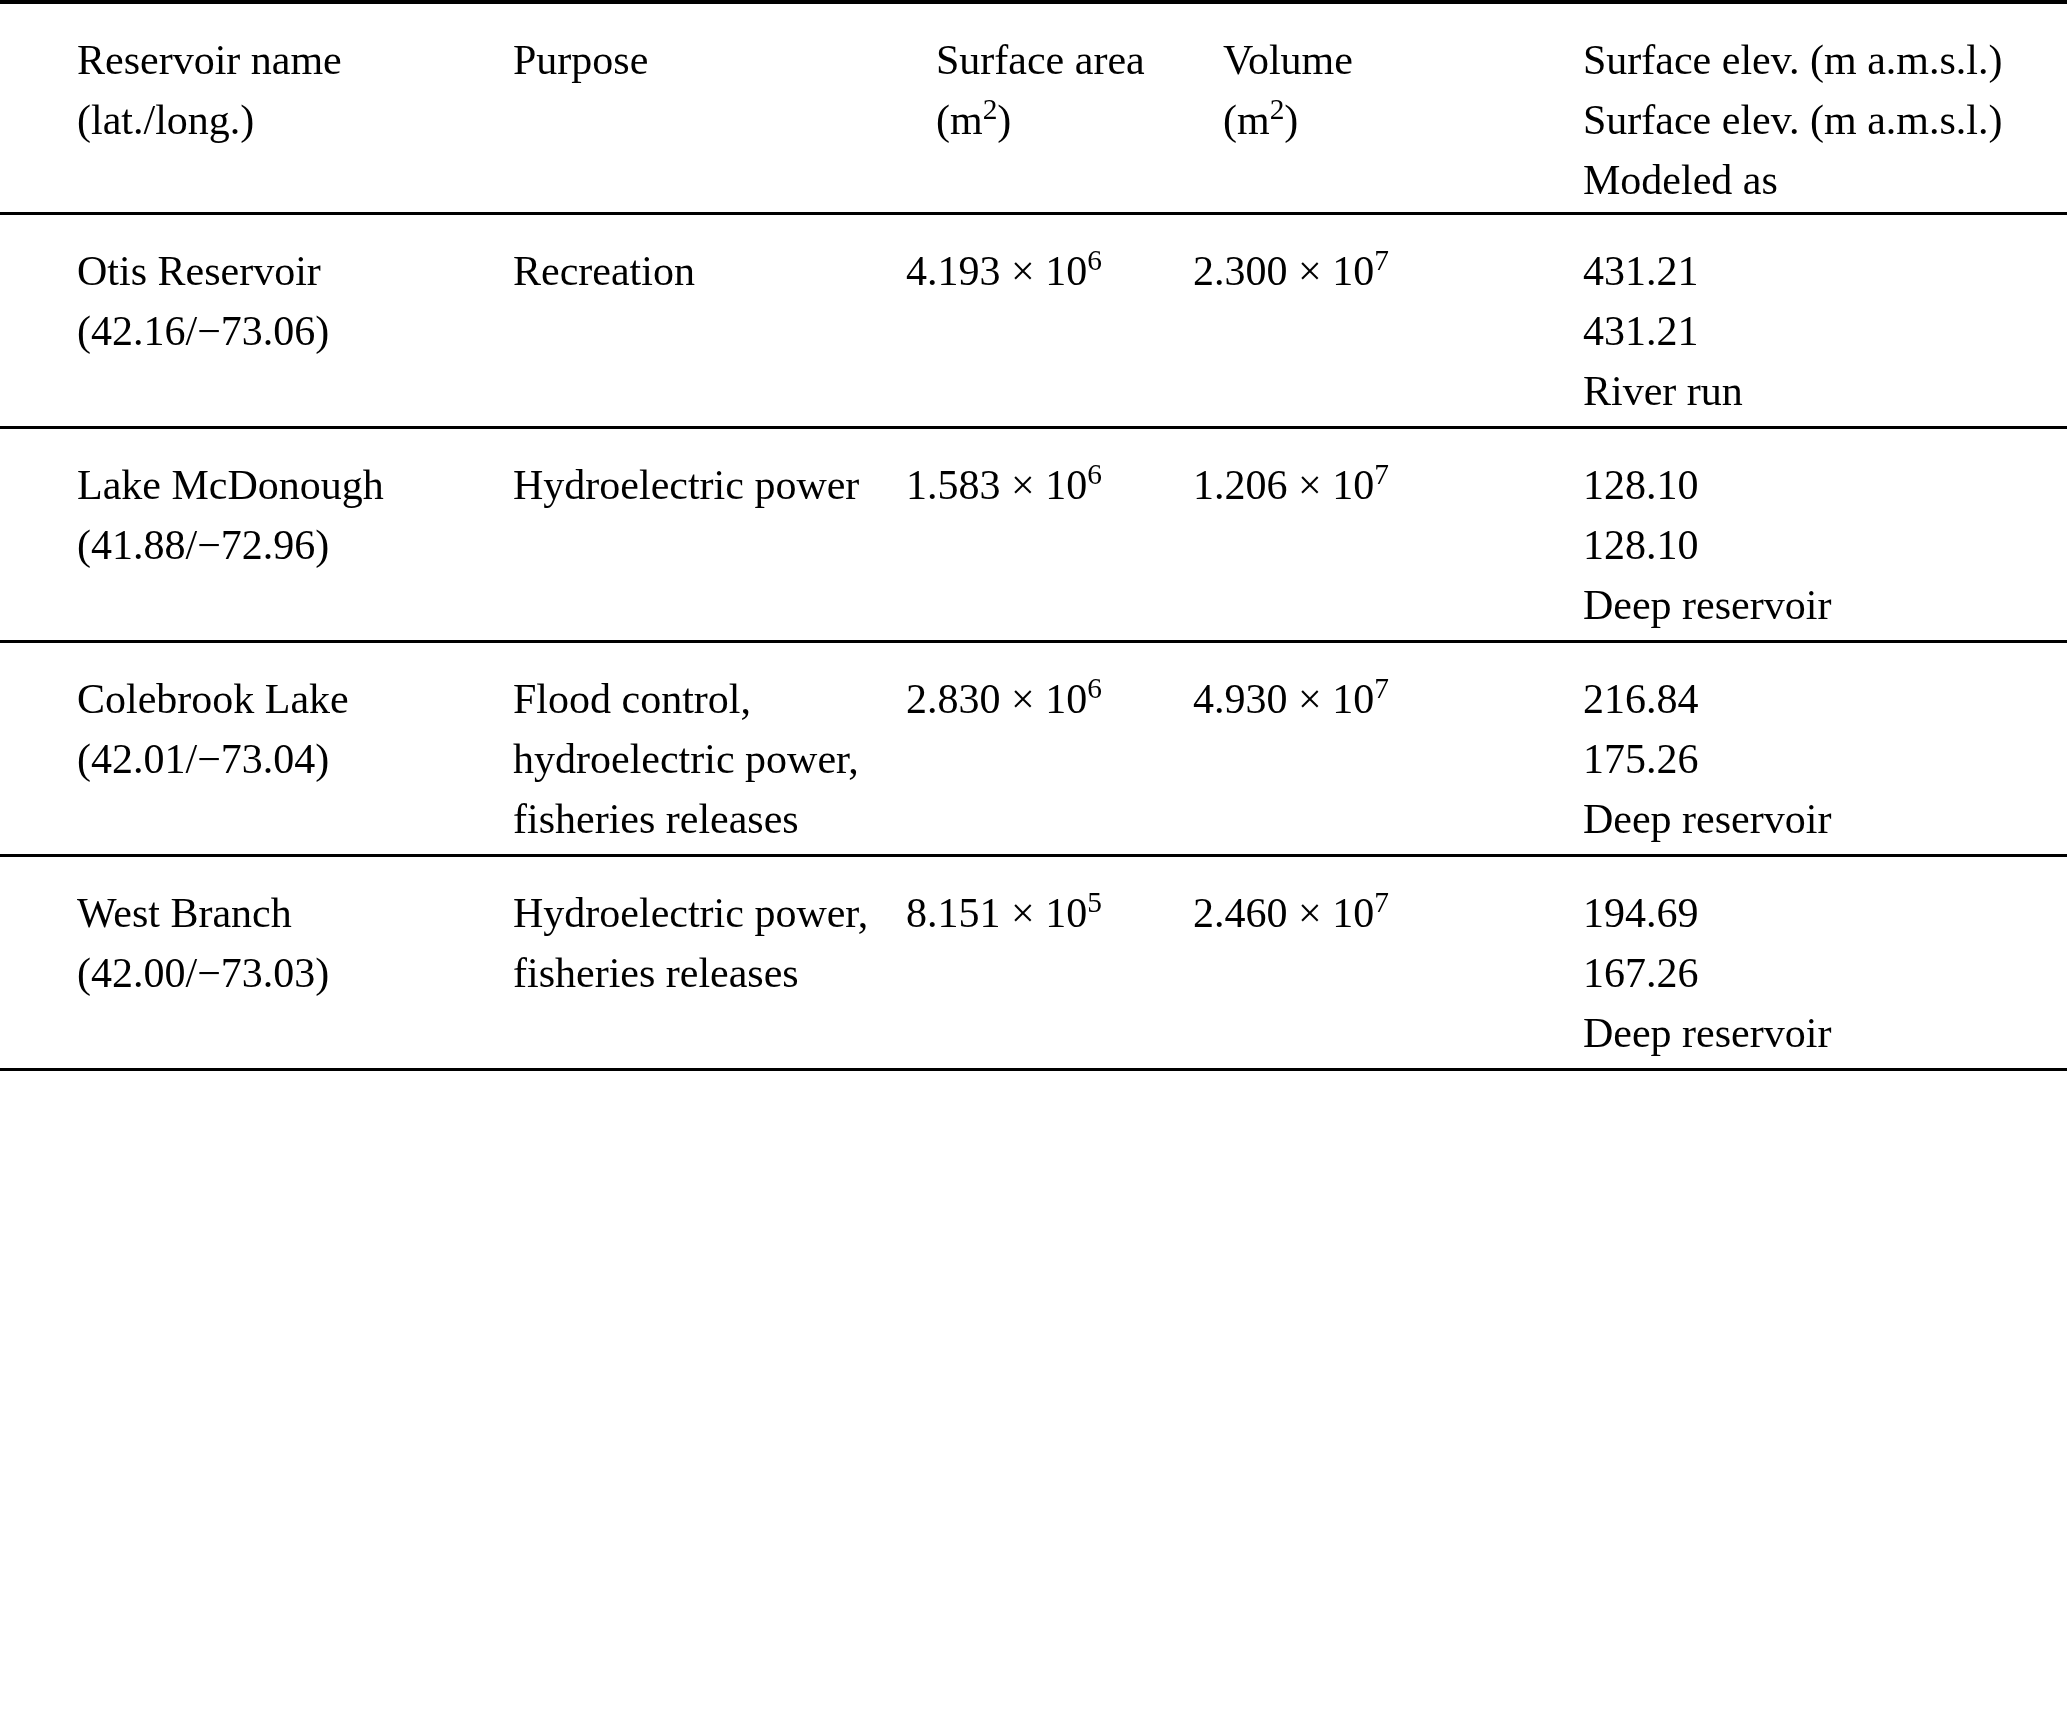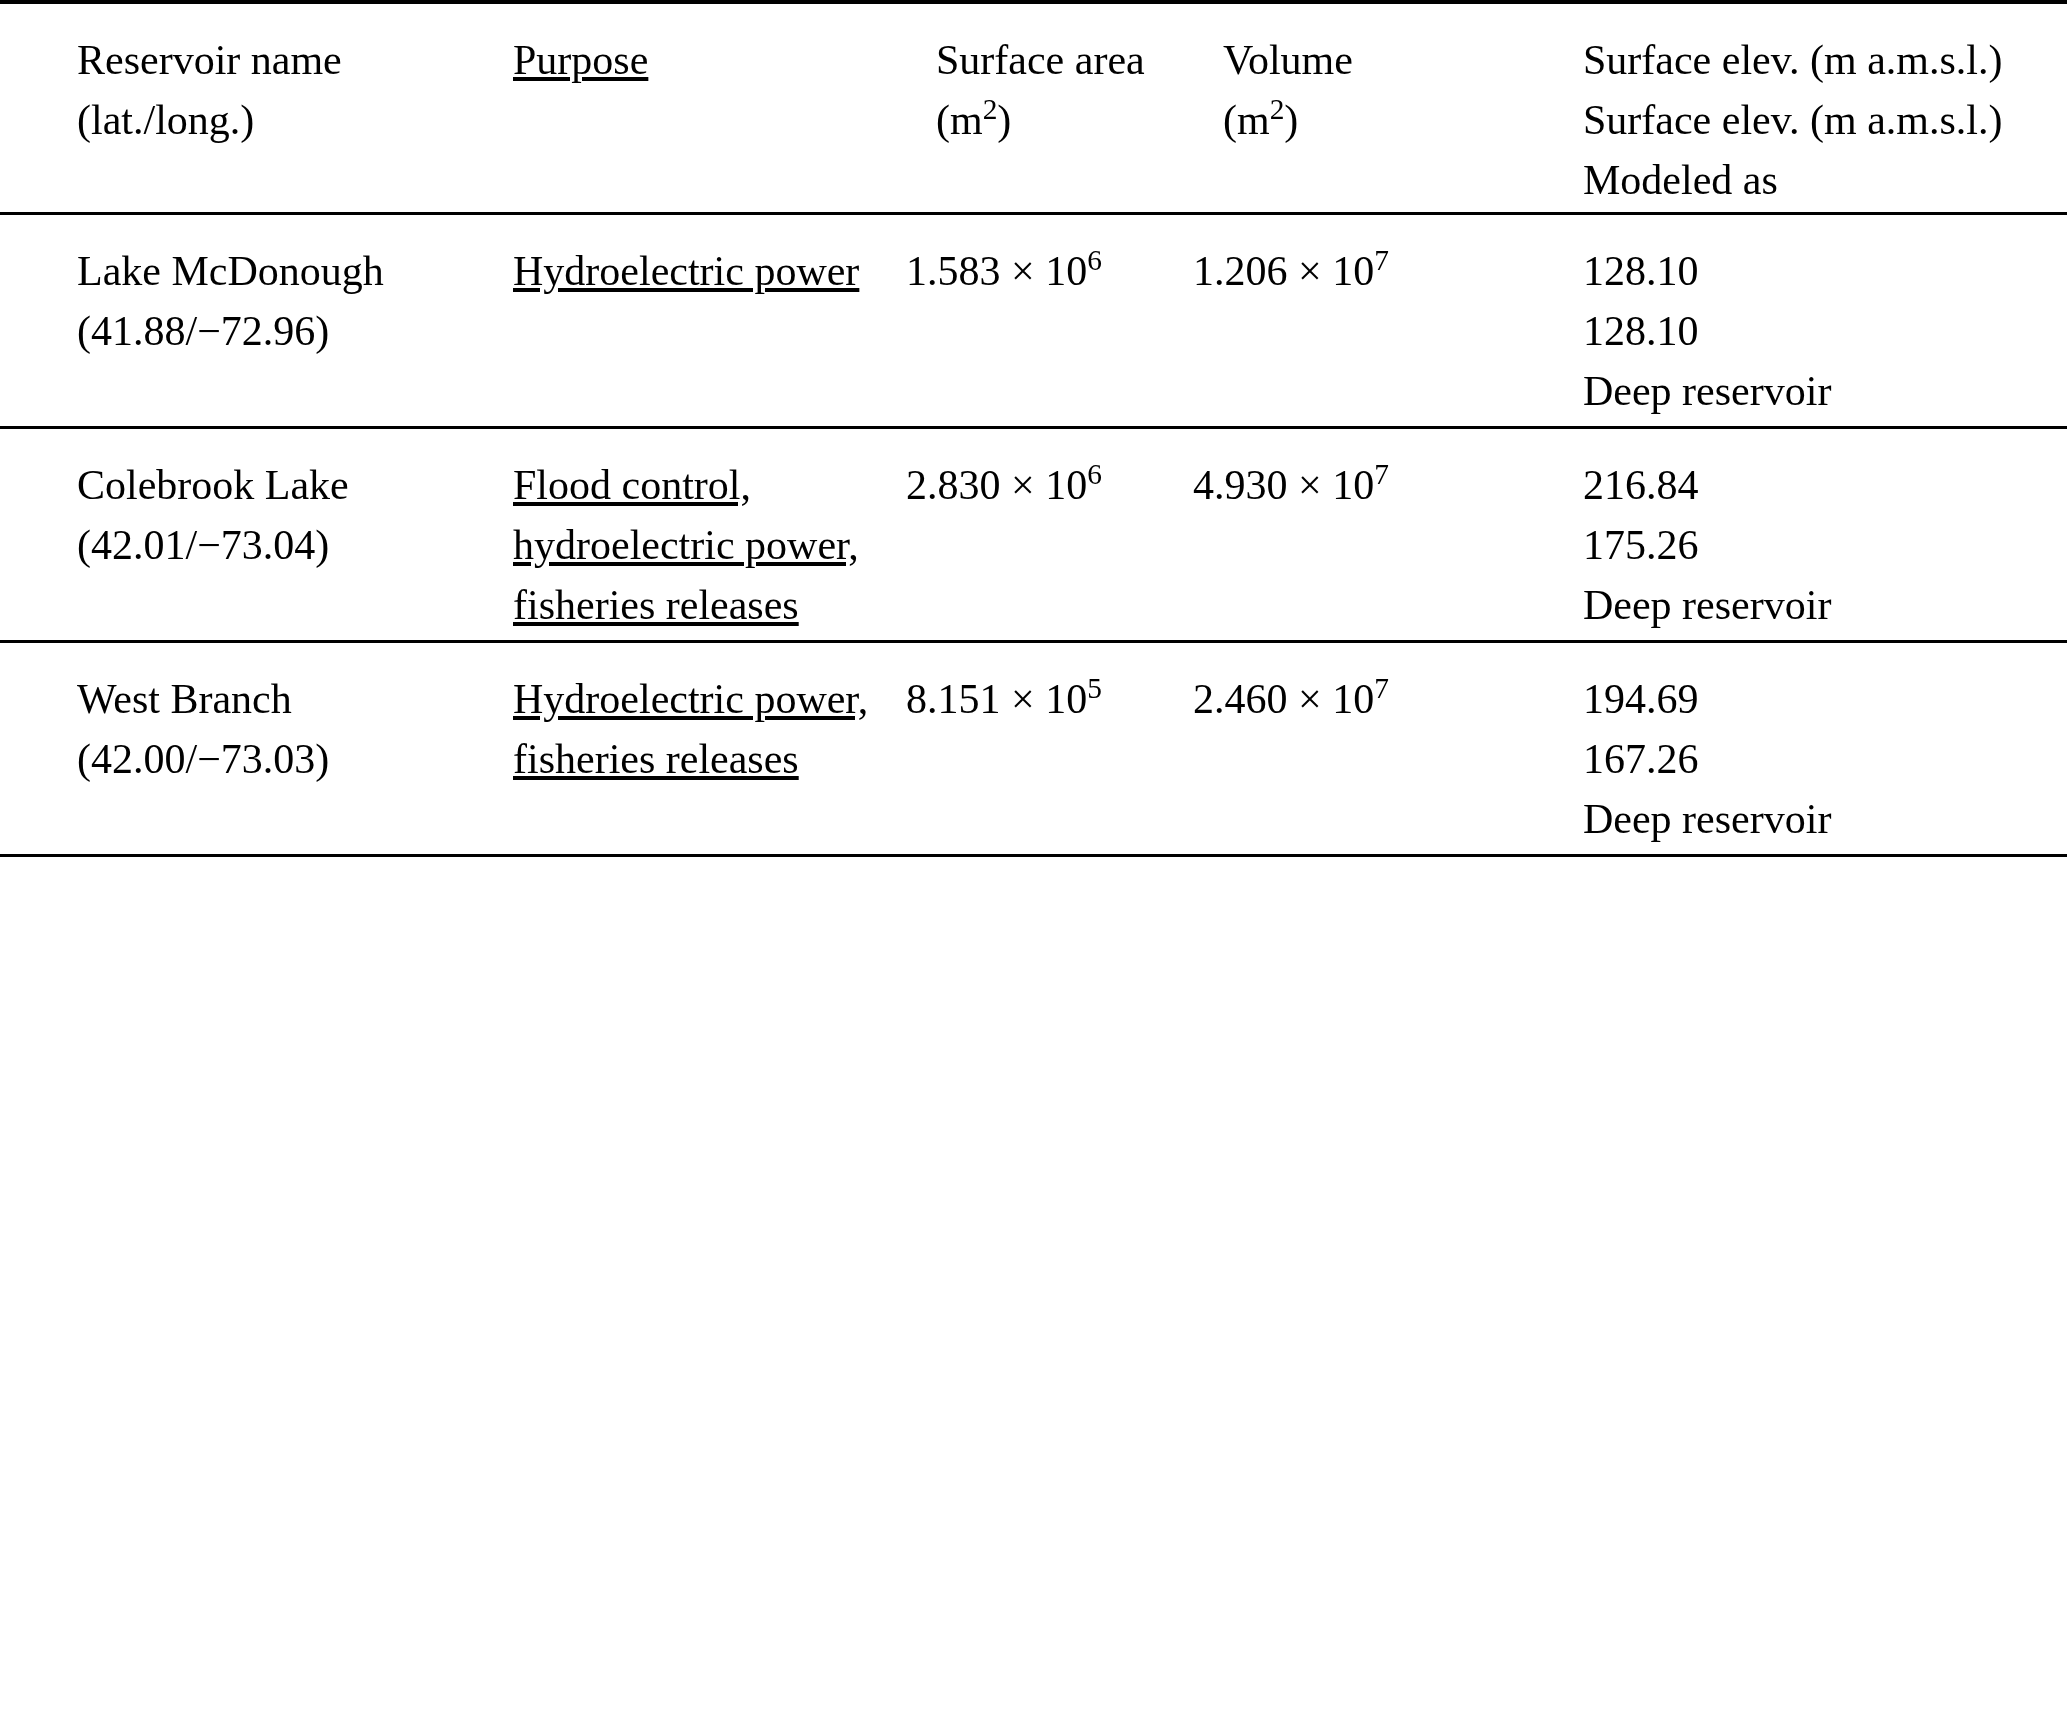--- a/index.html
+++ b/index.html
@@ -31,21 +31,21 @@
   tbody tr { height: 214px; }
 
   th, td {
     vertical-align: top;
     padding: 26px 0 0 0;
     font-weight: normal;
     text-align: left;
     white-space: nowrap;
   }
   th.c1, td.c1 { padding-left: 47px; }
-  th.c2, td.c2 { padding-left: 47px; white-space: normal; text-decoration: underline; }
+  th.c2, td.c2 { padding-left: 47px; white-space: normal; }
   th.c3, td.c3, th.c4, td.c4 { text-align: left; padding-right: 4px; }
   th.c5, td.c5 { padding-left: 63px; }
 
   
   table.res-table { border-top: 4px solid #000; border-bottom: 3px solid #000; }
   thead tr { border-bottom: 3px solid #000; }
   tbody tr { border-bottom: 3px solid #000; }
   tbody tr:last-child { border-bottom: none; }
 
   sup {
@@ -84,20 +84,36 @@
           <span class="line">(m<sup>2</sup>)</span>
         </th>
       <th class="c5">
           <span class="line">Surface elev. (m a.m.s.l.)</span>
           <span class="line">Surface elev. (m a.m.s.l.)</span>
           <span class="line">Modeled as</span>
         </th>
     </tr>
   </thead>
   <tbody>
+      <tr>
+        <td class="c1">
+          <span class="line">Otis Reservoir</span>
+          <span class="line">(42.16/−73.06)</span>
+        </td>
+        <td class="c2">
+          <span class="line">Recreation</span>
+        </td>
+        <td class="c3">4.193 × 10<sup>6</sup></td>
+        <td class="c4">2.300 × 10<sup>7</sup></td>
+        <td class="c5">
+          <span class="line">431.21</span>
+          <span class="line">431.21</span>
+          <span class="line">River run</span>
+        </td>
+      </tr>
       <tr>
         <td class="c1">
           <span class="line">Lake McDonough</span>
           <span class="line">(41.88/−72.96)</span>
         </td>
         <td class="c2">
           <span class="line">Hydroelectric power</span>
         </td>
         <td class="c3">1.583 × 10<sup>6</sup></td>
         <td class="c4">1.206 × 10<sup>7</sup></td>

